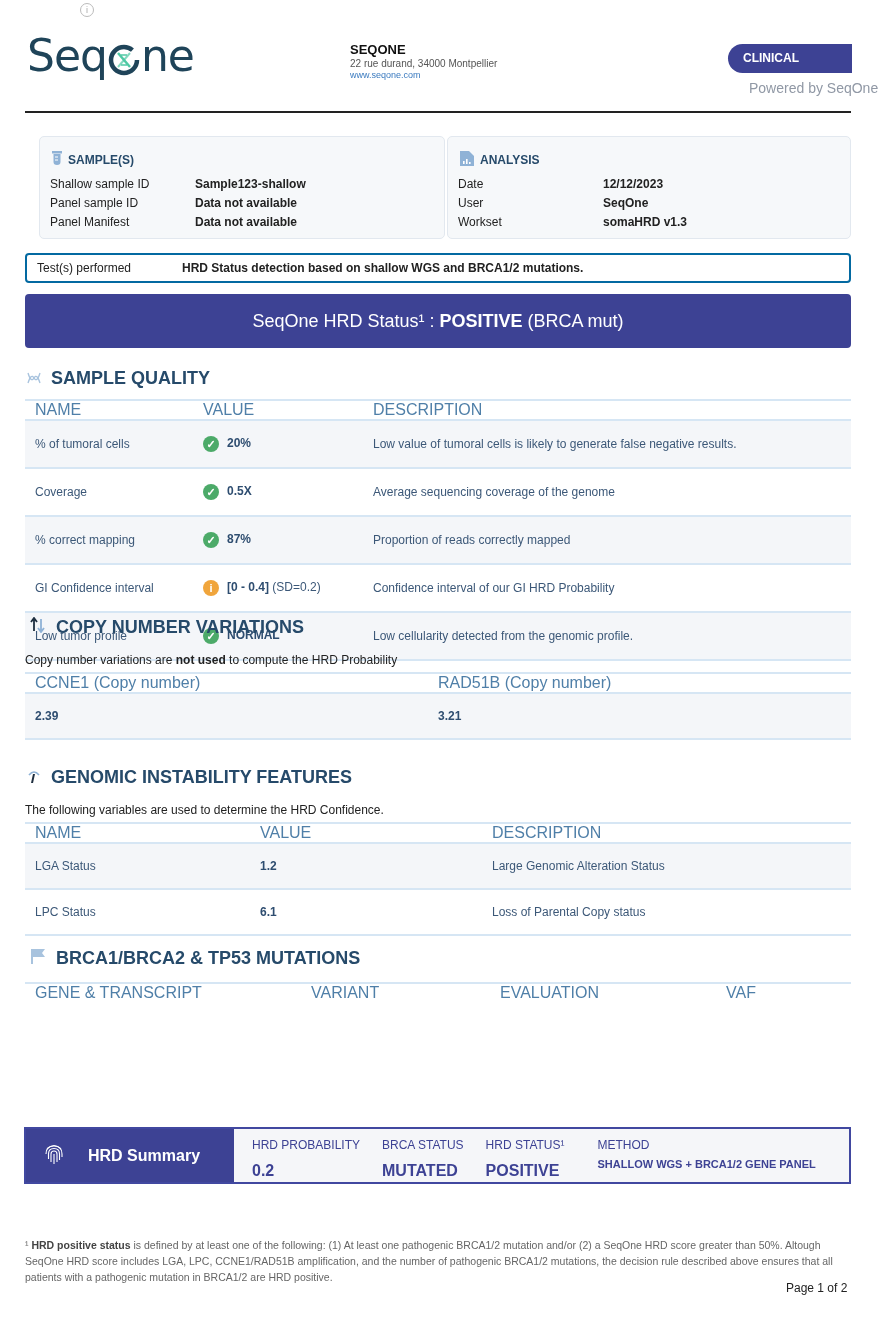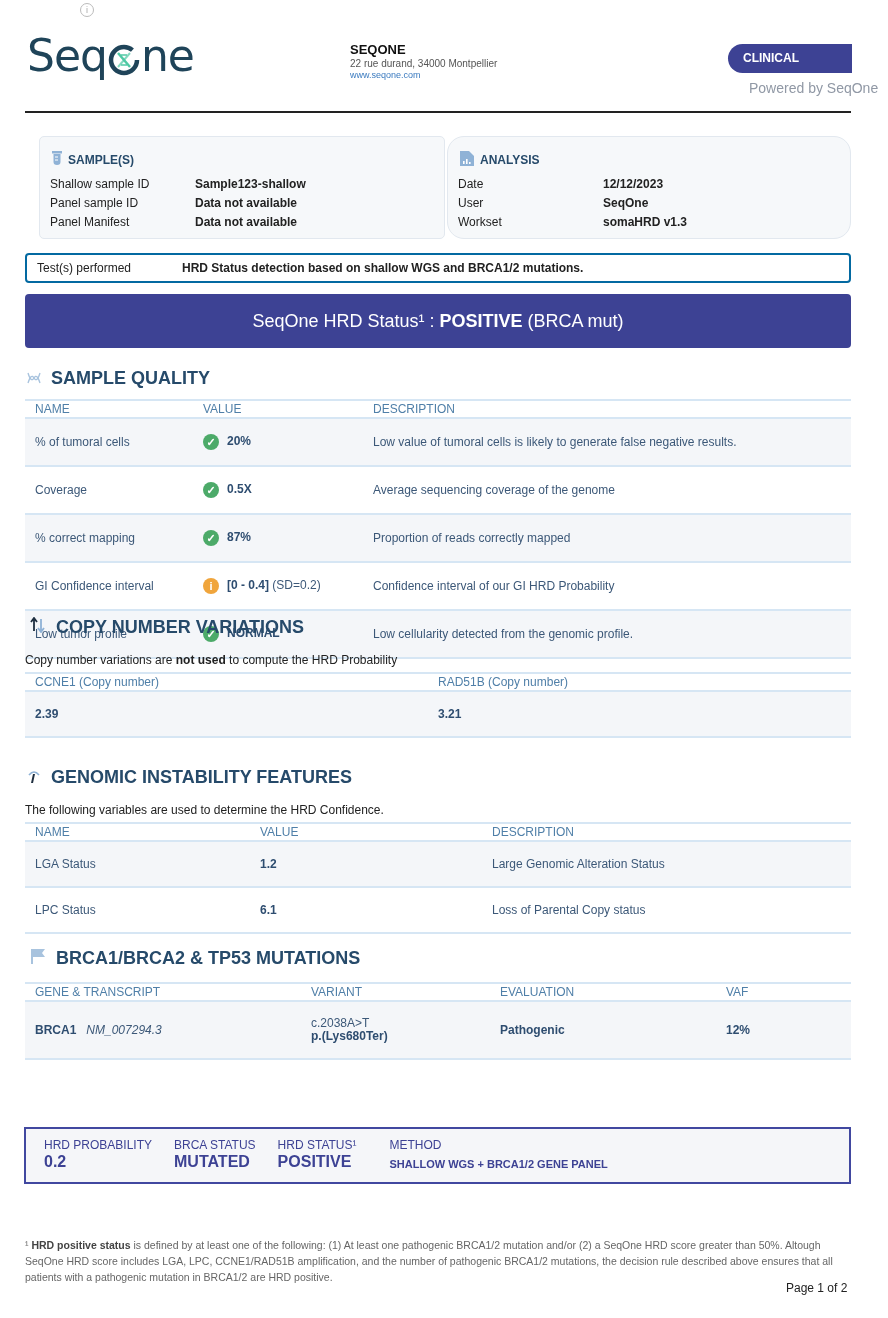--- a/index.html
+++ b/index.html
@@ -14,54 +14,54 @@
   .company .name { font-size: 13px; font-weight: bold; color: #111; }
   .company .addr { font-size: 10px; color: #555; margin-top: 1px; }
   .company .web { font-size: 9px; color: #3a7abf; margin-top: 1px; }
   .clinical { left: 728px; top: 44px; width: 124px; height: 29px; background: #3d4294; color: #fff; border-radius: 15px 0 0 15px; font-size: 12px; font-weight: bold; line-height: 29px; padding-left: 15px; }
   .powered { left: 749px; top: 80px; font-size: 14px; color: #9098a5; }
   .hr-top { left: 25px; top: 111px; width: 826px; height: 2px; background: #222; }
 
   
   .box { border: 1px solid #e2e8ef; background: #f6f8fa; border-radius: 5px; }
   .sample-box { left: 39px; top: 136px; width: 406px; height: 103px; }
-  .analysis-box { left: 447px; top: 136px; width: 404px; height: 103px; border-radius: 17px; }
+  .analysis-box { left: 447px; top: 136px; width: 404px; height: 103px; }
   .box-title { position: absolute; left: 12px; top: 14px; font-size: 12px; font-weight: bold; color: #264a6a; display: flex; align-items: center; gap: 6px; }
   .kv { position: absolute; left: 10px; font-size: 12px; color: #222; }
   .kv .k { display: inline-block; width: 145px; }
   .kv .v { font-weight: bold; }
 
   .tests { left: 25px; top: 253px; width: 826px; height: 30px; border: 2px solid #0369a1; border-radius: 4px; background: #fff; font-size: 12px; line-height: 26px; padding-left: 10px; }
   .tests .k { display: inline-block; width: 145px; }
   .tests .v { font-weight: bold; }
 
   .status-banner { left: 25px; top: 294px; width: 826px; height: 54px; background: #3d4294; border-radius: 4px; color: #fff; font-size: 18px; text-align: center; line-height: 54px; }
   .status-banner b { font-weight: bold; }
 
   
   .sec-title { font-size: 18px; font-weight: bold; color: #264a6a; display: flex; align-items: center; gap: 10px; }
   .sec-note { font-size: 12px; color: #222; }
 
   table { border-collapse: collapse; width: 826px; }
-  th { text-align: left; font-weight: normal; font-size: 12px; color: #4f7fa8; padding: 0 10px; height: 18px; }
+  th { text-align: left; font-weight: normal; font-size: 16px; color: #4f7fa8; padding: 0 10px; height: 18px; }
   td { font-size: 12px; color: #3c5878; padding: 15px 10px; height: 30px; border-top: 2px solid #d6e6f4; }
   thead tr { border-top: 2px solid #d6e6f4; }
   tbody tr:nth-child(odd) td { background: #f4f6f9; }
   tbody tr:last-child td { border-bottom: 2px solid #d6e6f4; }
   td.bold { font-weight: bold; color: #2e4d70; }
 
   .ok { display: inline-block; width: 16px; height: 16px; border-radius: 50%; background: #4caa69; color: #fff; font-size: 11px; text-align: center; line-height: 16px; vertical-align: middle; margin-right: 8px; }
   .warn { display: inline-block; width: 16px; height: 16px; border-radius: 50%; background: #f0a53c; color: #fff; font-size: 11px; font-weight: bold; text-align: center; line-height: 16px; vertical-align: middle; margin-right: 8px; }
 
   .sum { left: 24px; top: 1127px; width: 827px; height: 57px; border: 2px solid #4148a0; display: flex; background: #f5f6f9; }
   .sum-left { width: 208px; background: #3d4294; color: #fff; display: flex; align-items: center; }
   .sum-left .t { font-size: 16px; font-weight: bold; margin-left: 24px; }
   .sum-col { margin-left: 20px; margin-top: 9px; }
   .sum-col .lab { font-size: 12px; color: #3d4294; }
-  .sum-col .val { font-size: 16px; font-weight: bold; color: #3d4294; margin-top: 1px; }
+  .sum-col .val { font-size: 16px; font-weight: bold; color: #3d4294; margin-top: 10px; }
   .sum-col .val.small { font-size: 11px; margin-top: 6px; }
 
   .foot { left: 25px; top: 1237px; width: 830px; font-size: 10.5px; color: #666; line-height: 16px; }
   .foot b { color: #444; }
   .page { left: 786px; top: 1281px; font-size: 12px; color: #222; }
 </style>
 </head>
 <body>
 
 <div class="abs logo">
@@ -256,34 +256,37 @@
       </colgroup>
   <thead>
         <tr>
     <th>GENE &amp; TRANSCRIPT</th>
     <th>VARIANT</th>
     <th>EVALUATION</th>
     <th>VAF</th>
   </tr>
       </thead>
   <tbody>
-    <tr style="height:40px">
-      <td style="height:40px"><b style="color:#2e4d70">BRCA1</b>&nbsp;&nbsp;&nbsp;<i>NM_007294.3</i></td>
-      <td style="height:40px;line-height:13px">
-            <div>c.2038A&gt;T</div>
-            <div style="color:#2e4d70;font-weight:bold">p.(Lys680Ter)</div>
-          </td>
-      <td class="bold" style="height:40px">Pathogenic</td>
-      <td class="bold" style="height:40px">12%</td>
-    </tr>
   </tbody>
 </table>
 </div>
 
 <div class="abs sum">
+  <div class="sum-left">
+    <span style="margin-left:18px"><svg width="20" height="22" viewBox="0 0 20 22">
+          <g fill="none" stroke="#fff" stroke-width="1.1">
+            <path d="M3 6 Q10 -1 17 6"></path>
+            <path d="M2 11 Q2 3 10 3 Q18 3 18 11 V14"></path>
+            <path d="M4.5 16 V11 Q4.5 5.5 10 5.5 Q15.5 5.5 15.5 11 V17"></path>
+            <path d="M7 19 V11 Q7 8 10 8 Q13 8 13 11 V19"></path>
+            <path d="M10 11 V21"></path>
+          </g>
+        </svg></span>
+    <span class="t">HRD Summary</span>
+  </div>
   <div class="sum-col" style="margin-left:18px">
     <div class="lab">HRD PROBABILITY</div>
     <div class="val">0.2</div>
   </div>
   <div class="sum-col" style="margin-left:22px">
     <div class="lab">BRCA STATUS</div>
     <div class="val">MUTATED</div>
   </div>
   <div class="sum-col" style="margin-left:22px">
     <div class="lab">HRD STATUS¹</div>

